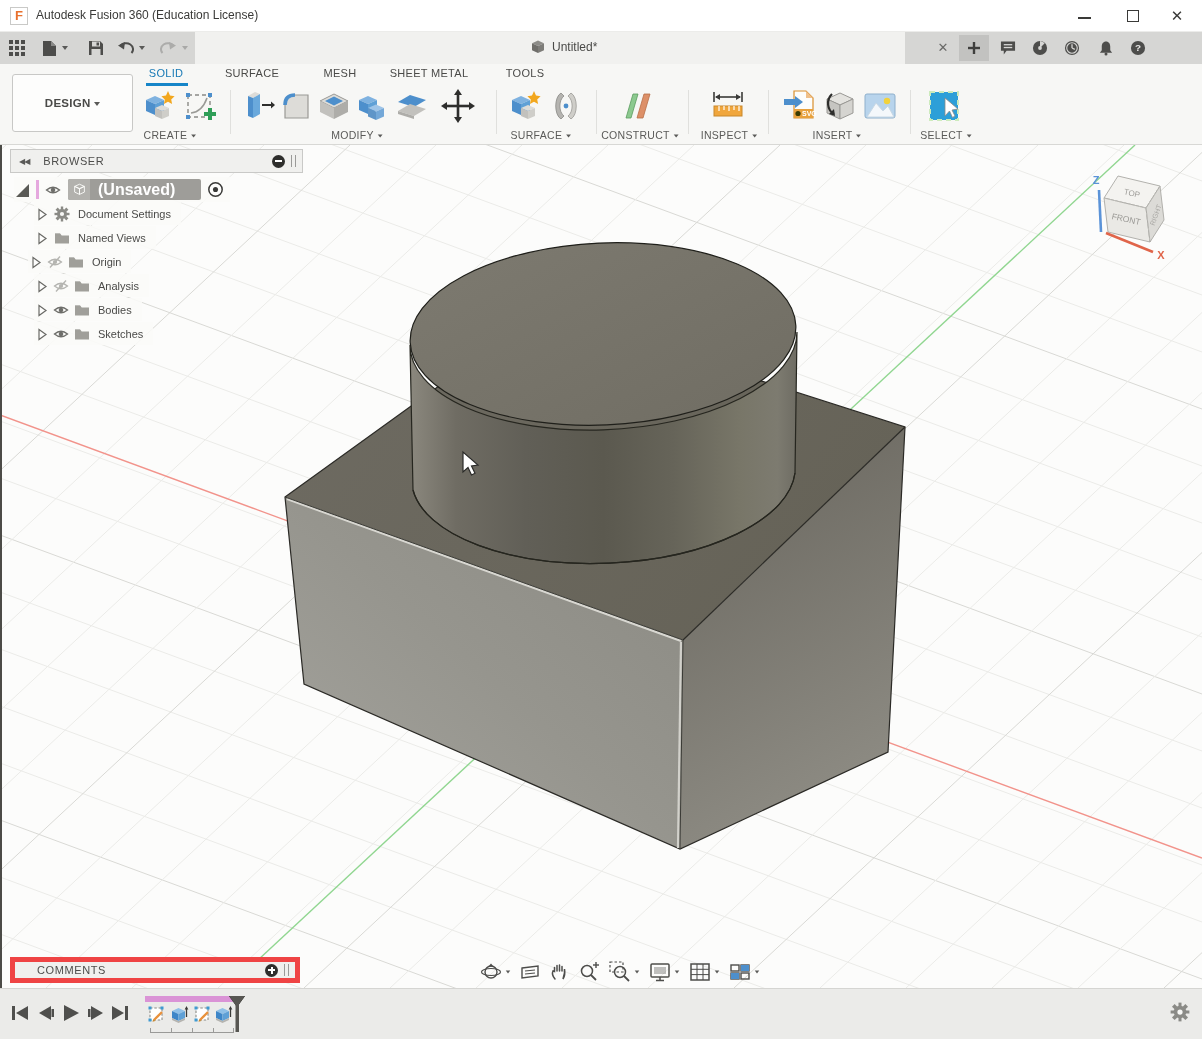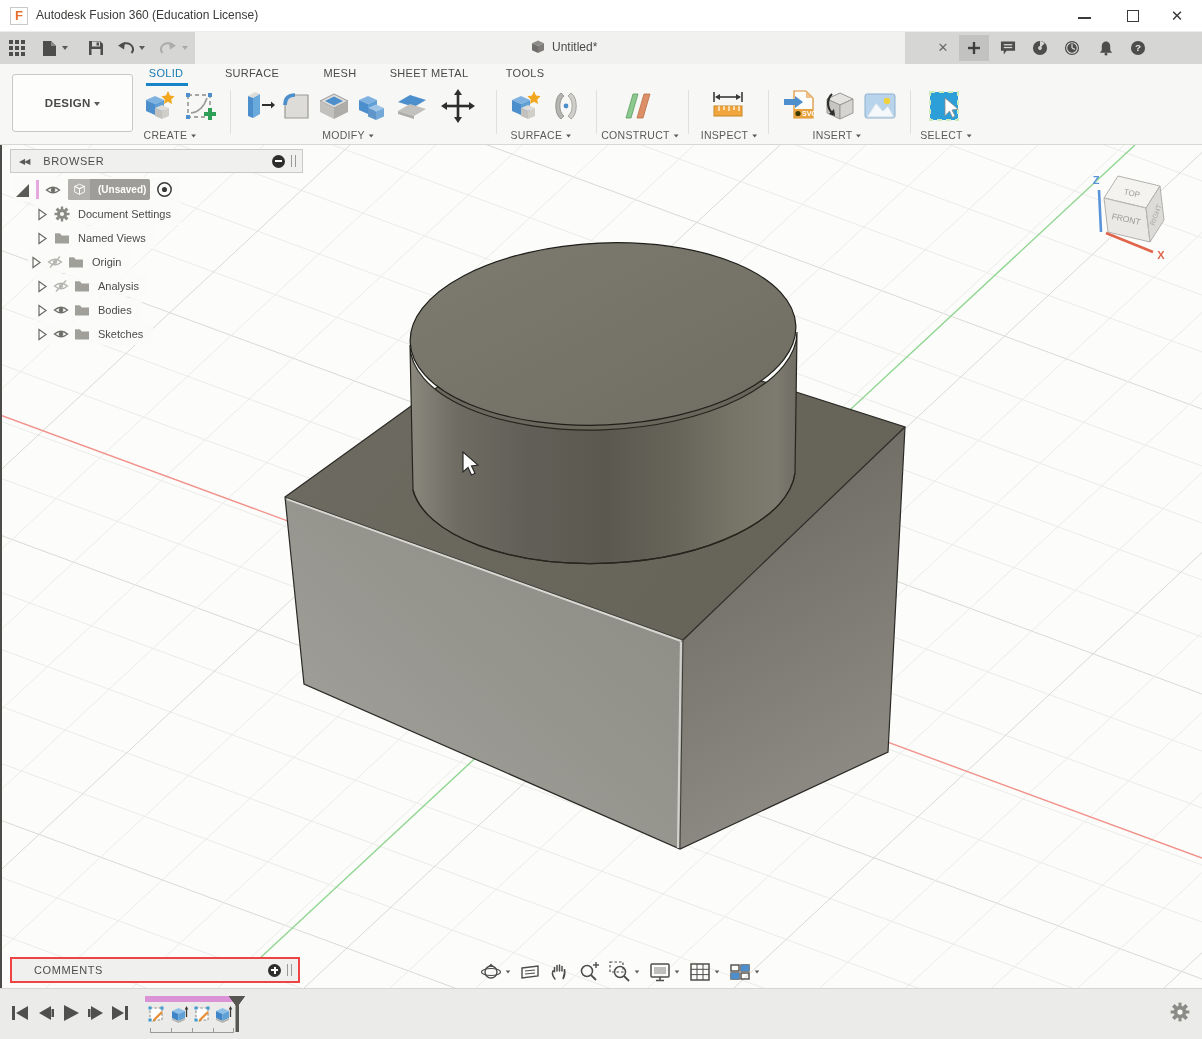--- a/index.html
+++ b/index.html
@@ -48,25 +48,25 @@
   .panel-grip { width:5px; height:12px; border-left:1px solid #9a9a98; border-right:1px solid #9a9a98; margin:0 6px 0 6px; }
   .circle-btn { width:13px; height:13px; border-radius:50%; background:#2e2e2c; position:relative; }
   .circle-btn::after { content:""; position:absolute; left:3px; top:5.5px; width:7px; height:2px; background:#fff; }
   .circle-btn.plus::before { content:""; position:absolute; left:5.5px; top:3px; width:2px; height:7px; background:#fff; }
   .brow { position:absolute; height:23px; display:flex; align-items:center; background:rgba(250,250,248,0.88); padding-right:10px; }
   .brow .lbl { font-size:11px; color:#4a4a48; margin-left:8px; white-space:nowrap; }
   .tri-exp { width:16px; height:16px; }
   #root-row { position:absolute; left:14px; top:177px; height:25px; display:flex; align-items:center; background:rgba(250,250,248,0.88); padding-right:6px; }
   #root-chip { display:flex; align-items:center; background:#9e9d99; border-radius:2px; height:21px; margin-left:7px; }
   #root-chip .cubebox { width:22px; height:21px; background:#b2b1ad; display:flex; align-items:center; justify-content:center; border-radius:2px 0 0 2px; }
-  #root-chip .lbl { color:#fff; font-weight:bold; font-size:10px; padding:0 4px 0 8px; }
+  #root-chip .lbl { color:#fff; font-weight:bold; font-size:16px; padding:0 26px 0 8px; }
   #root-pink { width:3px; height:19px; background:#e5a8de; margin-left:6px; }
 
   
-  #comments-header { position:absolute; left:10px; top:957px; width:290px; height:26px; background:#f0f0ee; border:2px solid #ef4444; display:flex; align-items:center; }
+  #comments-header { position:absolute; left:10px; top:957px; width:290px; height:26px; background:#f0f0ee; border:5px solid #ef4444; display:flex; align-items:center; }
   #comments-title { font-size:11px; color:#4d4d4b; letter-spacing:0.6px; margin-left:22px; flex:1; }
 
   
   #nav-toolbar { position:absolute; left:480px; top:958px; height:28px; display:flex; align-items:center; gap:9px; }
   .nav-ic { display:flex; align-items:center; gap:3px; }
 
   
   #timeline { position:absolute; top:988px; left:0; width:1202px; height:51px; background:#ebebe9; border-top:1px solid #d5d5d2; }
   .pb-btn { position:absolute; top:14px; width:20px; height:20px; }
   #tl-pink { position:absolute; left:145px; top:7px; width:90px; height:6px; background:#da93d6; }
@@ -304,21 +304,21 @@
           <line x1="18" y1="6" x2="18" y2="30"></line>
           <line x1="6" y1="18" x2="30" y2="18"></line>
         </g>
       <g fill="#2e2e2c">
           <polygon points="18,1 22,7 14,7"></polygon>
           <polygon points="18,35 22,29 14,29"></polygon>
           <polygon points="1,18 7,14 7,22"></polygon>
           <polygon points="35,18 29,14 29,22"></polygon>
         </g>
     </svg>
-    <div class="rgroup-label" style="left:348px"><span>MODIFY</span> <span class="caret" style="transform:scale(0.8)"></span></div>
+    <div class="rgroup-label" style="left:357px"><span>MODIFY</span> <span class="caret" style="transform:scale(0.8)"></span></div>
     <div class="rsep" style="left:496px"></div>
 
     <svg class="ricon" style="left:506px" viewBox="0 0 36 36">
         <use href="#i-newbody"></use>
       </svg>
     <svg class="ricon" style="left:548px" viewBox="0 0 36 36">
       <path d="M13 5 C6 9 6 27 13 31 L16 28 C10.5 24 10.5 12 16 8 Z" fill="#b5b4b0" stroke="#8a8a86" stroke-width="0.8"></path>
       <path d="M23 5 C30 9 30 27 23 31 L20 28 C25.5 24 25.5 12 20 8 Z" fill="#cfcec9" stroke="#9a9995" stroke-width="0.8"></path>
       <circle cx="18" cy="18" r="2.4" fill="#4d8fcc"></circle>
     </svg>

